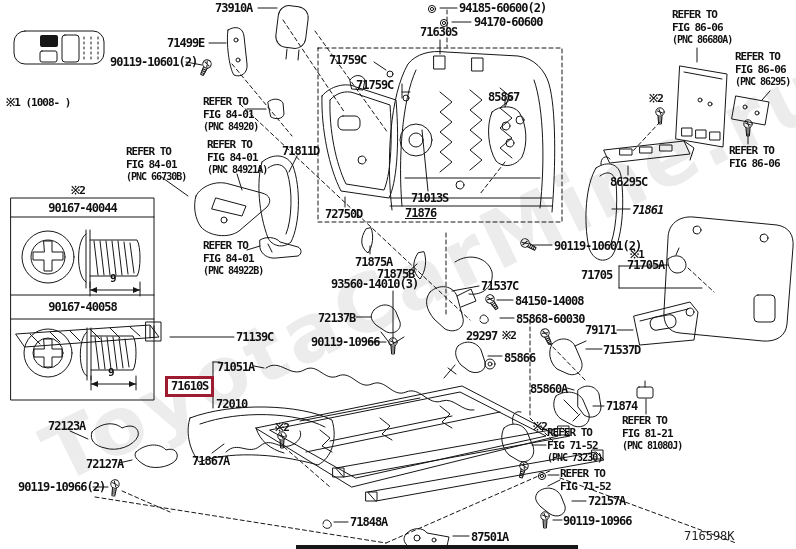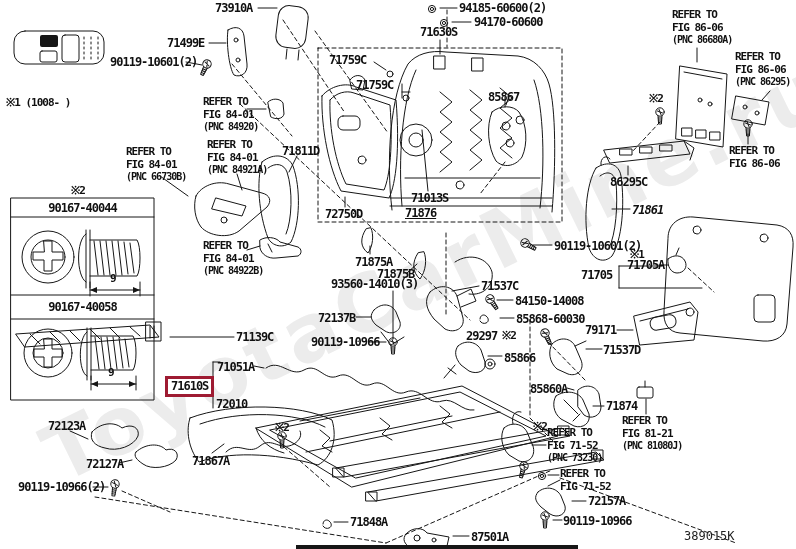--- a/index.html
+++ b/index.html
@@ -405,14 +405,14 @@
         <div>REFER TO</div>
         <div>FIG 71-52</div>
       </div>
     </div>
 
   <div id="vehicle-note">※1 (1008-      )</div>
   <div class="inset-head" style="top:201px">90167-40044</div>
   <div class="inset-head" style="top:300px">90167-40058</div>
   <div class="dim" style="left:110px;top:272px">9</div>
   <div class="dim" style="left:108px;top:366px">9</div>
-  <div id="figure-code">389015K</div>
+  <div id="figure-code">716598K</div>
 </div>
 
 </body></html>

